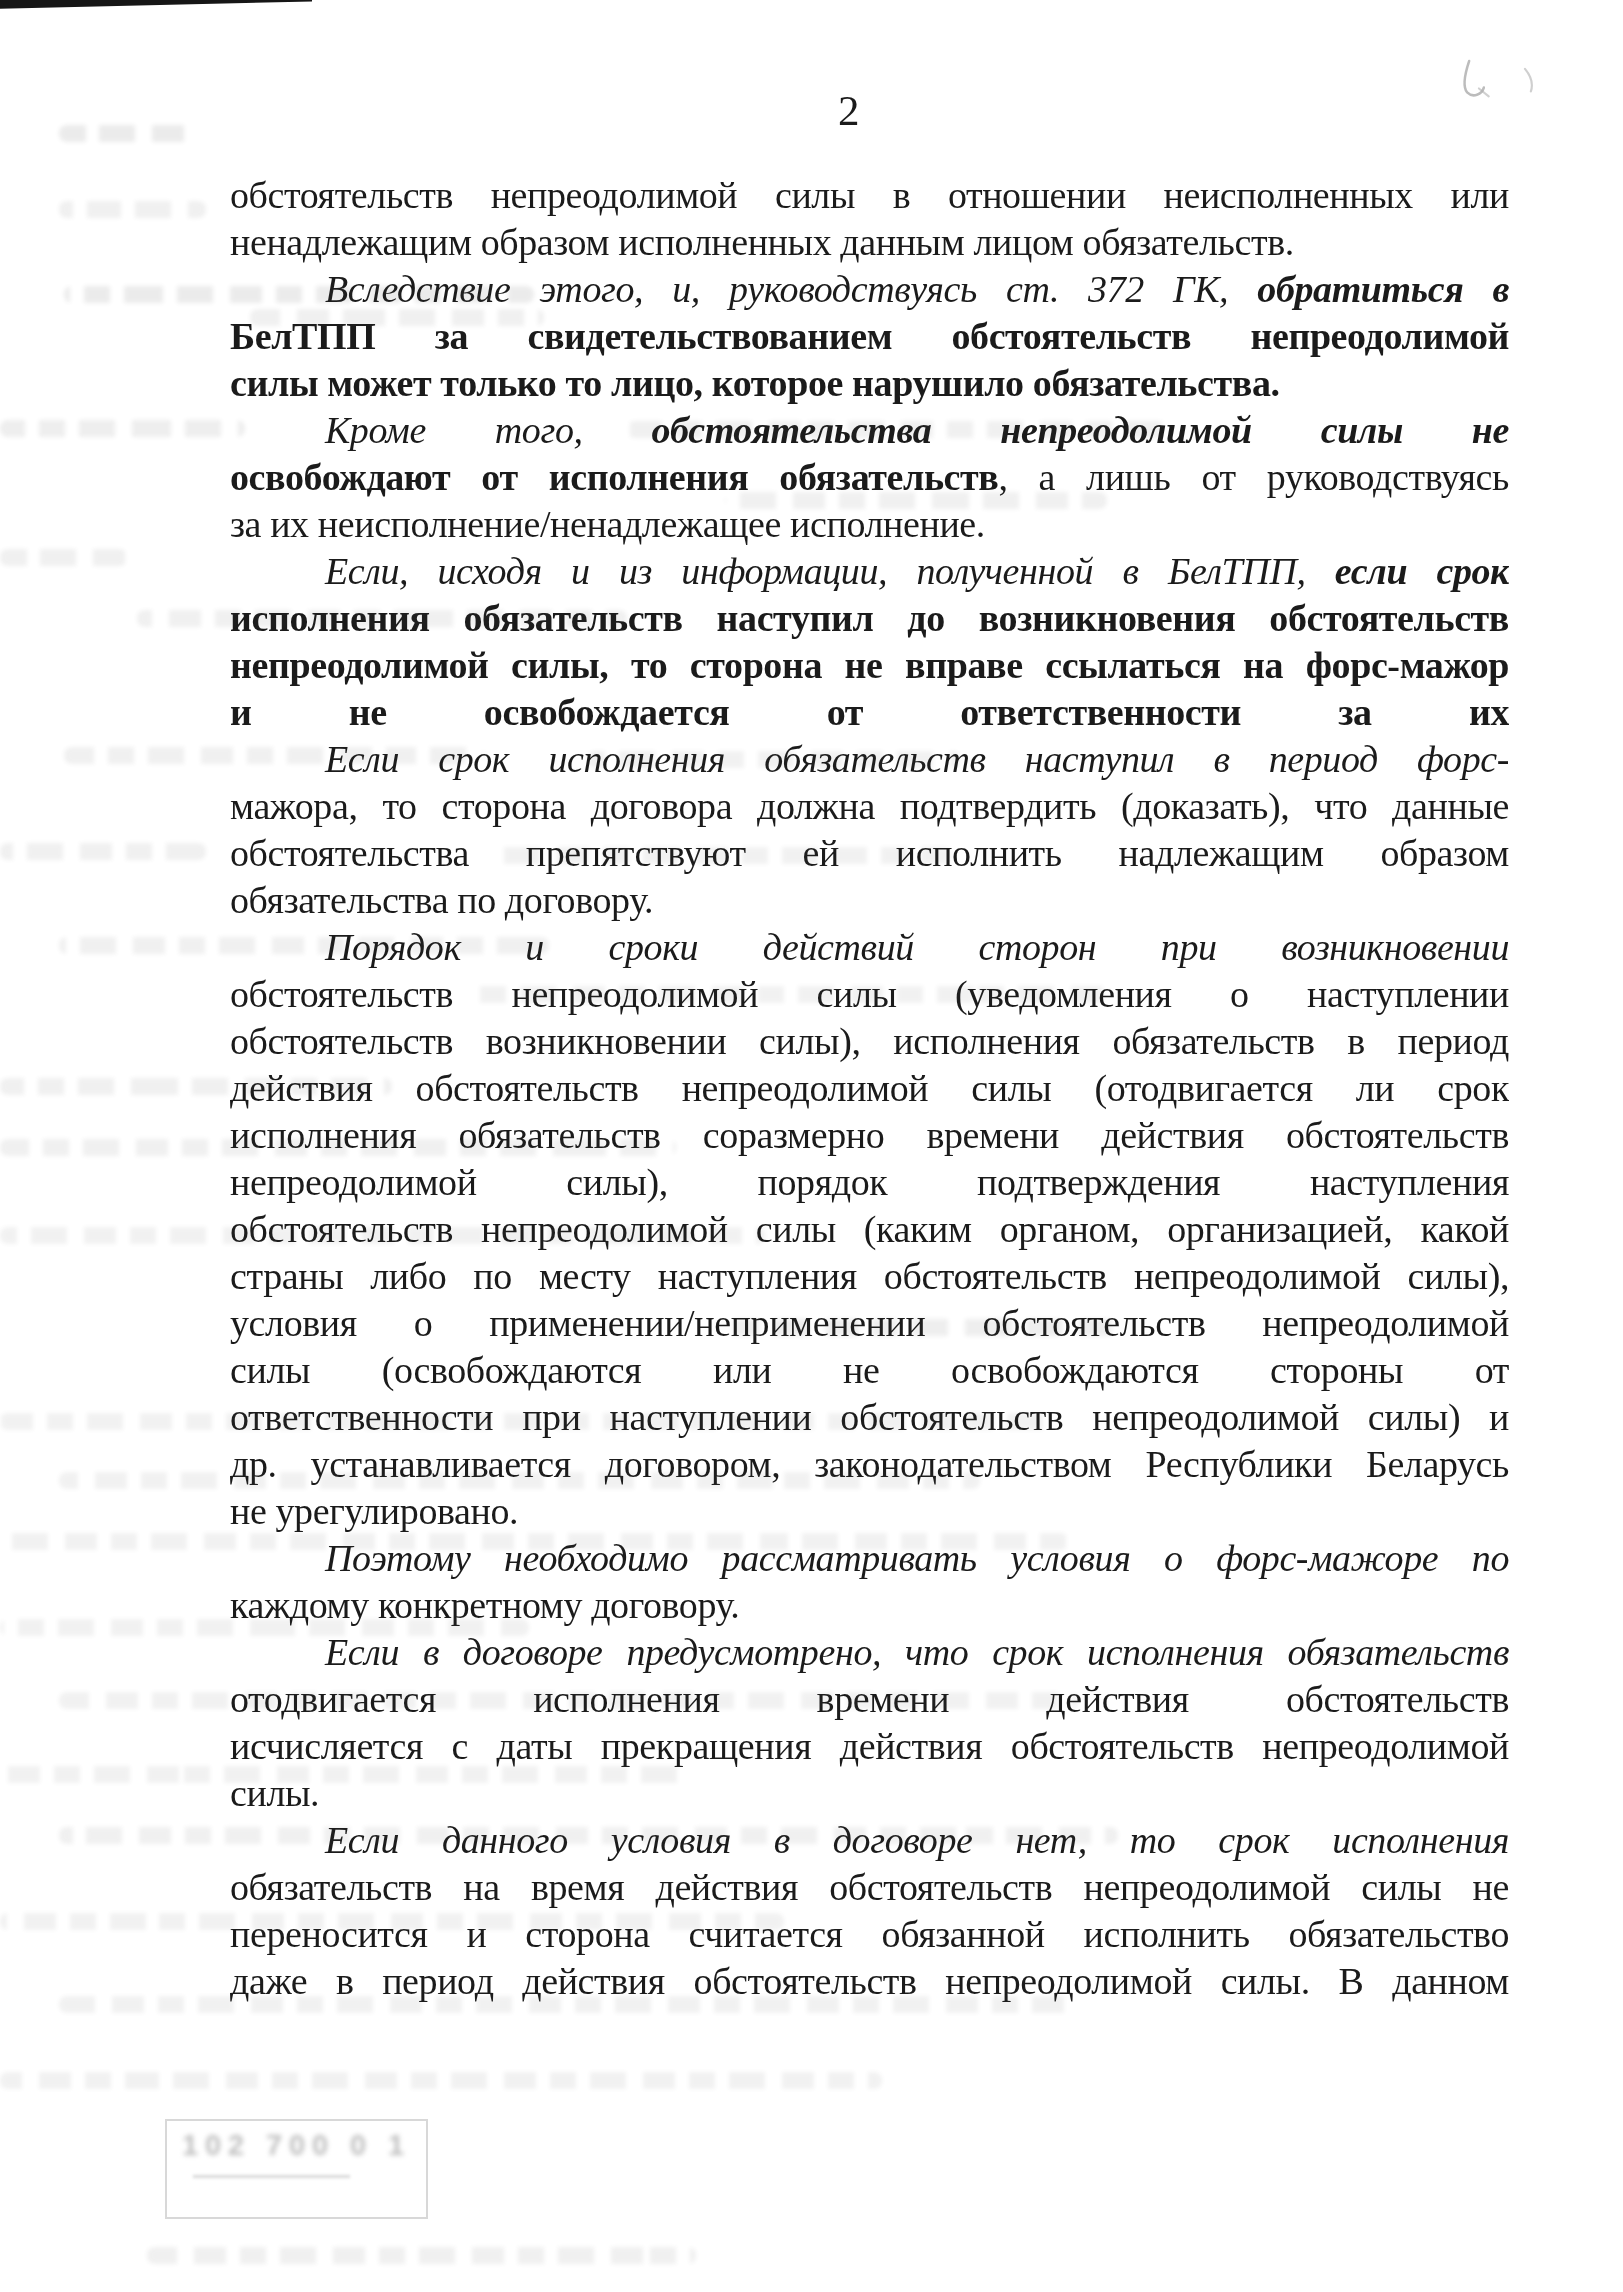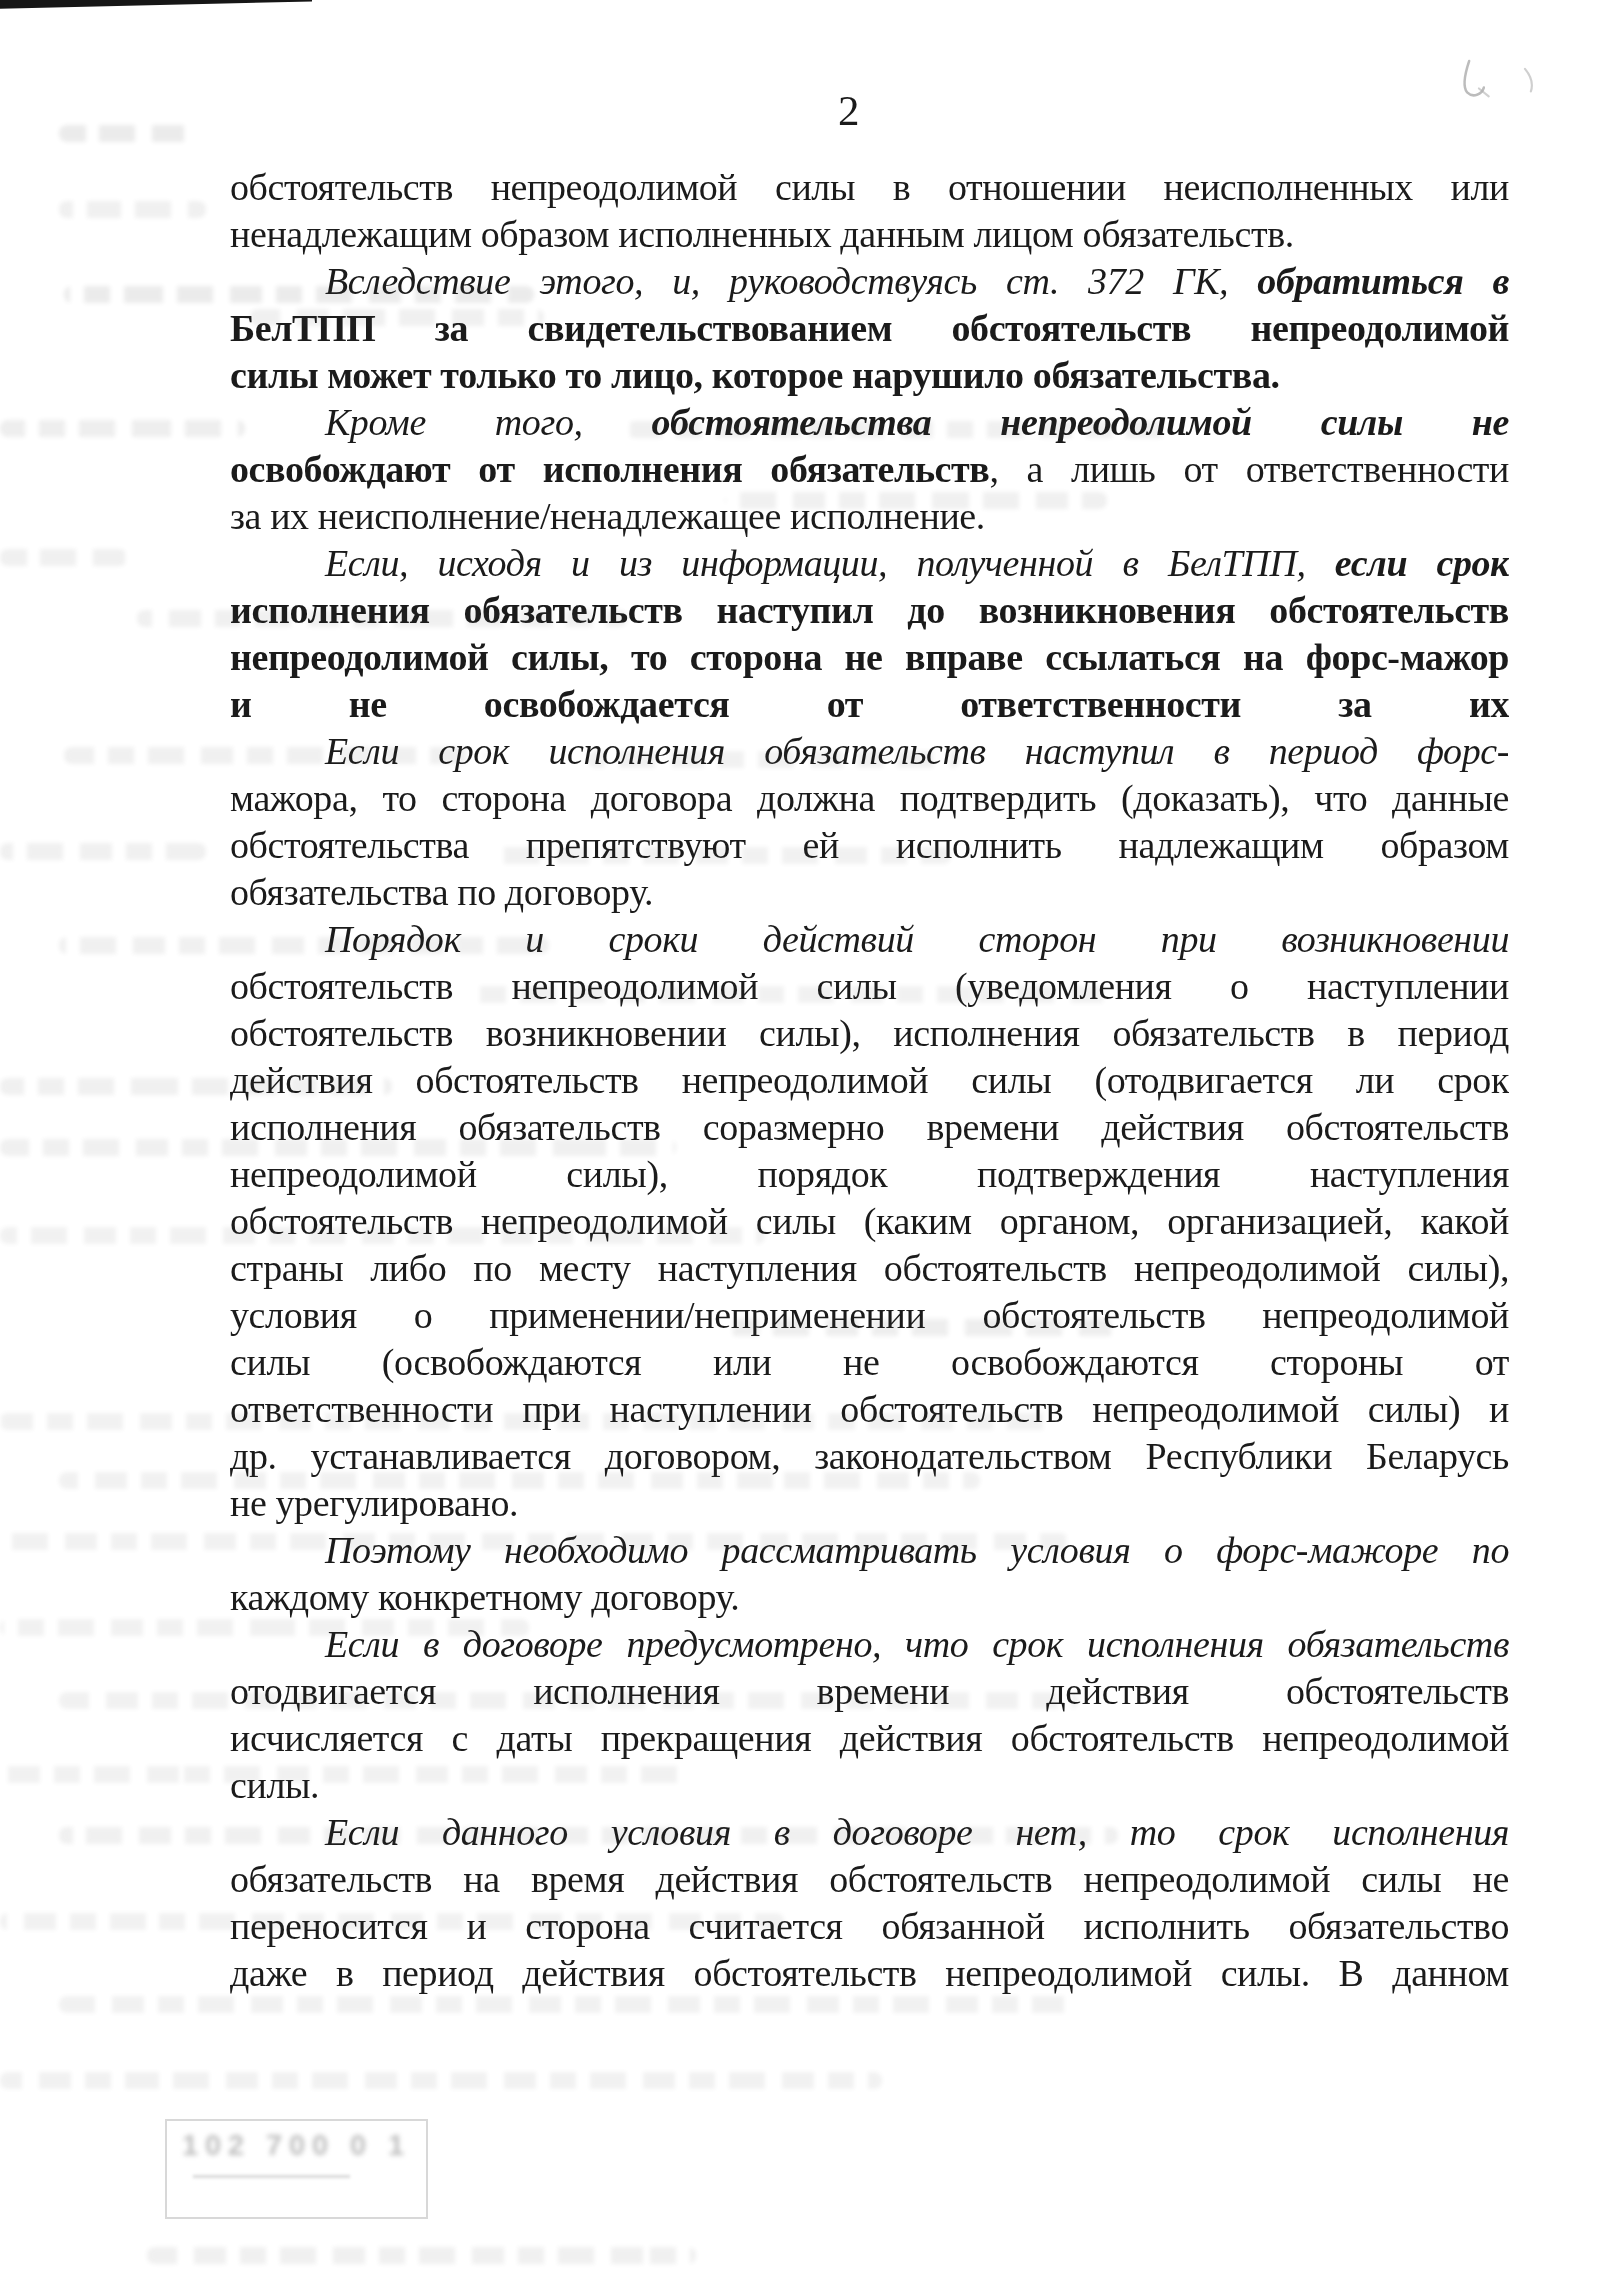--- a/index.html
+++ b/index.html
@@ -20,21 +20,21 @@
     clip-path:polygon(0 0, 100% 0, 100% 16%, 0 100%);
   }
   .page-number {
     position:absolute;
     top:86px; left:838px;
     font-size:43px;
     letter-spacing:1px;
   }
   .text-block {
     position:absolute;
-    top:164px; left:230px;
+    top:172px; left:230px;
     width:1279px;
   }
   .line {
     height:47px;
     line-height:47px;
     font-size:38px;
     letter-spacing:-0.4px;
     white-space:normal;
     overflow:hidden;
     text-align:justify;
@@ -96,21 +96,21 @@
     <path d="M1556,70 C1561,76 1565,84 1562,93" fill="none" stroke="#b5b5b5" stroke-width="2.2" stroke-linecap="round" opacity="0.65"></path>
   </svg>
 
   <div class="text-block" id="text-block">
       <div class="line"><span>обстоятельств непреодолимой силы в отношении неисполненных или</span></div>
       <div class="line end"><span>ненадлежащим образом исполненных данным лицом обязательств.</span></div>
       <div class="line indent"><span>Вследствие этого, и, руководствуясь ст. 372 ГК, </span><span class="b">обратиться в</span></div>
       <div class="line"><span class="b">БелТПП за свидетельствованием обстоятельств непреодолимой</span></div>
       <div class="line end"><span class="b">силы может только то лицо, которое нарушило обязательства.</span></div>
       <div class="line indent"><span>Кроме того, </span><span class="b">обстоятельства непреодолимой силы не</span></div>
-      <div class="line"><span class="b">освобождают от исполнения обязательств</span><span>, а лишь от ответственности</span></div>
+      <div class="line"><span class="b">освобождают от исполнения обязательств</span><span>, а лишь от руководствуясь</span></div>
       <div class="line end"><span>за их неисполнение/ненадлежащее исполнение.</span></div>
       <div class="line indent"><span>Если, исходя и из информации, полученной в БелТПП, </span><span class="b">если срок</span></div>
       <div class="line"><span class="b">исполнения обязательств наступил до возникновения обстоятельств</span></div>
       <div class="line"><span class="b">непреодолимой силы, то сторона не вправе ссылаться на форс-мажор</span></div>
       <div class="line"><span class="b">и не освобождается от ответственности за их</span></div>
       <div class="line indent"><span>Если срок исполнения обязательств наступил в период форс-</span></div>
       <div class="line"><span>мажора, то сторона договора должна подтвердить (доказать), что данные</span></div>
       <div class="line"><span>обстоятельства препятствуют ей исполнить надлежащим образом</span></div>
       <div class="line end"><span>обязательства по договору.</span></div>
       <div class="line indent"><span>Порядок и сроки действий сторон при возникновении</span></div>

